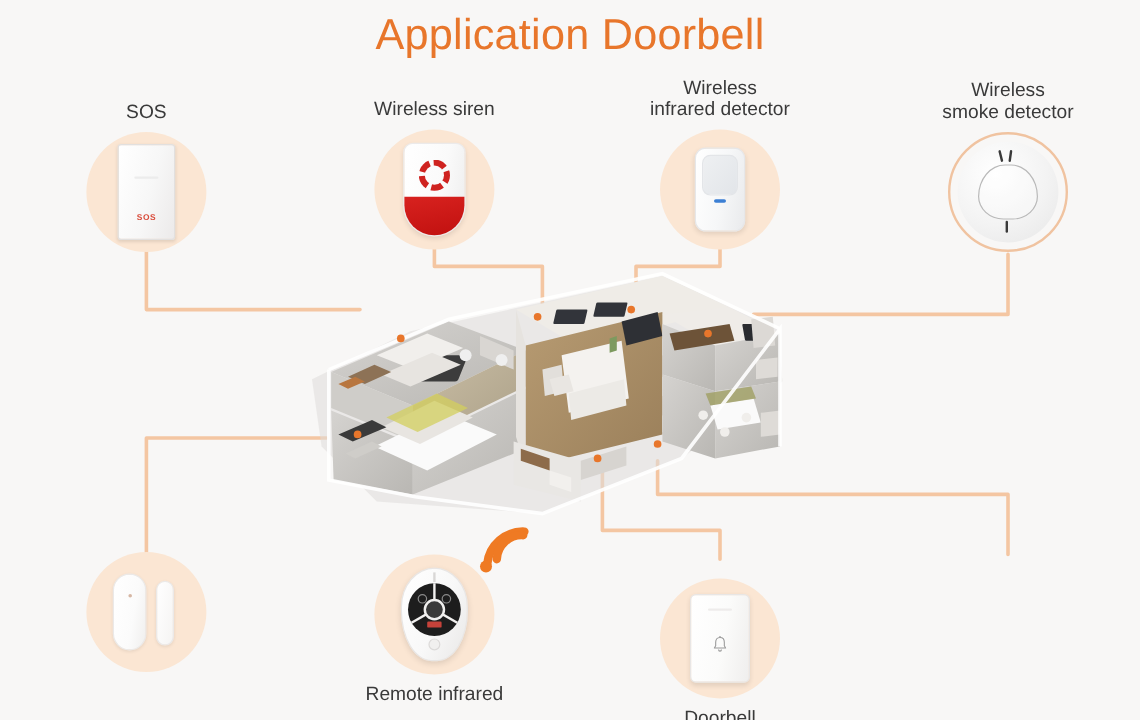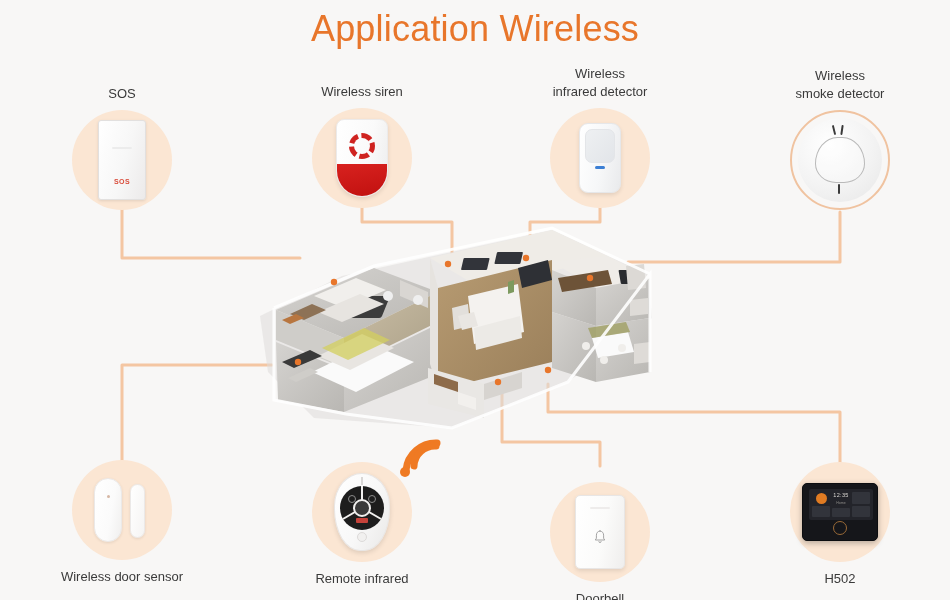--- a/index.html
+++ b/index.html
@@ -56,21 +56,21 @@
   
   .node {
     position: absolute;
   }
   .node-label {
     position: absolute;
     width: 220px;
     left: 50%;
     margin-left: -110px;
     text-align: center;
-    font-size: 13px;
+    font-size: 16px;
     line-height: 18px;
     color: #3a3a3a;
     white-space: pre-line;
   }
   .node-top .node-label { bottom: 100%; margin-bottom: 7px; }
   .node-bottom .node-label { top: 100%; margin-top: 8px; }
 
   .disc {
     position: absolute;
     left: 0; top: 0;
@@ -378,21 +378,21 @@
     border-radius: 50%;
     border: 1.6px solid #9a6a37;
     box-sizing: border-box;
   }
 </style>
 </head>
 <body>
 
 <div id="stage">
 
-  <div id="page-title">Application Wireless</div>
+  <div id="page-title">Application Doorbell</div>
 
   <svg id="connectors" viewBox="0 0 950 600" width="950" height="600">
     <g fill="none" stroke="#f4c6a2" stroke-width="3" stroke-linecap="round" stroke-linejoin="round">
 
       <path d="M122,206 L122,258 L300,258"></path>
 
       <path d="M362,206 L362,222 L452,222 L452,262"></path>
 
       <path d="M600,206 L600,222 L530,222 L530,262"></path>
 
@@ -568,21 +568,20 @@
 
   <div class="node node-bottom" style="left:72px; top:460px; width:100px; height:100px;">
     <div class="disc">
       <div class="dev dev-door">
         <div class="door-main">
           <div class="dot"></div>
         </div>
         <div class="door-mag"></div>
       </div>
     </div>
-    <div class="node-label">Wireless door sensor</div>
   </div>
 
   <div class="node node-bottom" style="left:312px; top:462px; width:100px; height:100px;">
     <div class="disc">
       <div class="dev dev-remote">
         <div class="antenna"></div>
         <div class="pad">
           <div class="pad-spoke" style="transform:rotate(180deg);"></div>
           <div class="pad-spoke" style="transform:rotate(60deg);"></div>
           <div class="pad-spoke" style="transform:rotate(-60deg);"></div>
@@ -612,37 +611,14 @@
         <svg class="bell" viewBox="0 0 16 16">
           <path d="M8,2.2 C5.6,2.2 4.4,4 4.4,6.2 L4.4,9.2 L3.3,11 L12.7,11 L11.6,9.2 L11.6,6.2 C11.6,4 10.4,2.2 8,2.2 Z" fill="none" stroke="#9a9a9a" stroke-width="0.9" stroke-linejoin="round"></path>
           <path d="M6.8,12.2 C6.8,13 7.3,13.6 8,13.6 C8.7,13.6 9.2,13 9.2,12.2" fill="none" stroke="#9a9a9a" stroke-width="0.9"></path>
           <circle cx="8" cy="1.6" r="0.7" fill="#9a9a9a"></circle>
         </svg>
       </div>
     </div>
     <div class="node-label">Doorbell</div>
   </div>
 
-  <div class="node node-bottom" style="left:790px; top:462px; width:100px; height:100px;">
-    <div class="disc">
-      <div class="dev dev-h502">
-        <div class="screen">
-          <div class="scr-col">
-            <div class="scr-icon"></div>
-            <div class="scr-tile"></div>
-          </div>
-          <div class="scr-col">
-            <div class="scr-time">12:35</div>
-            <div class="scr-sub">Home</div>
-            <div class="scr-tile"></div>
-          </div>
-          <div class="scr-col">
-            <div class="scr-tile"></div>
-            <div class="scr-tile"></div>
-          </div>
-        </div>
-        <div class="home-btn"></div>
-      </div>
-    </div>
-    <div class="node-label">H502</div>
-  </div>
 
 </div>
 
 </body></html>

